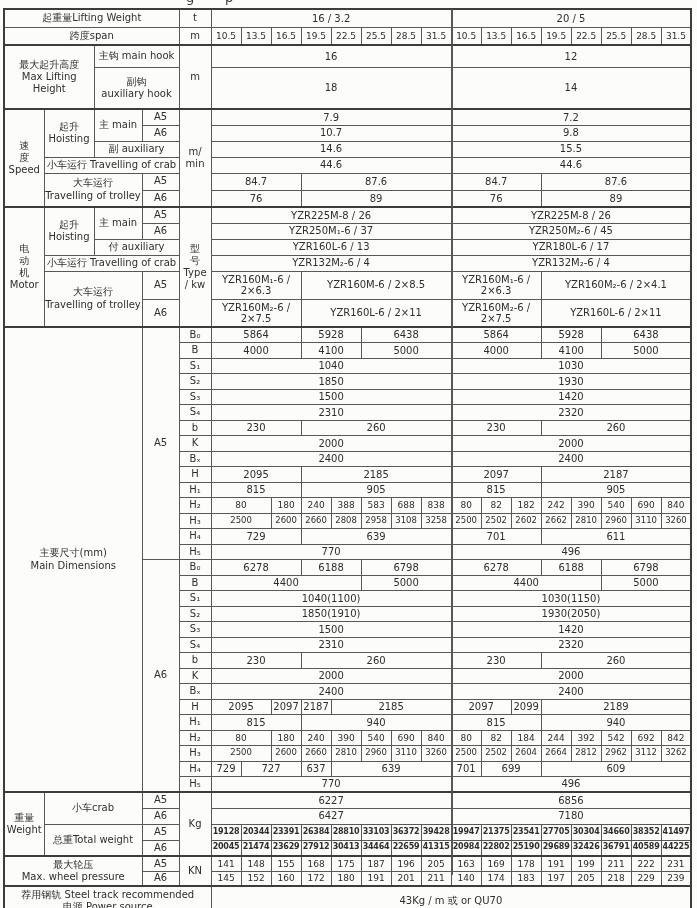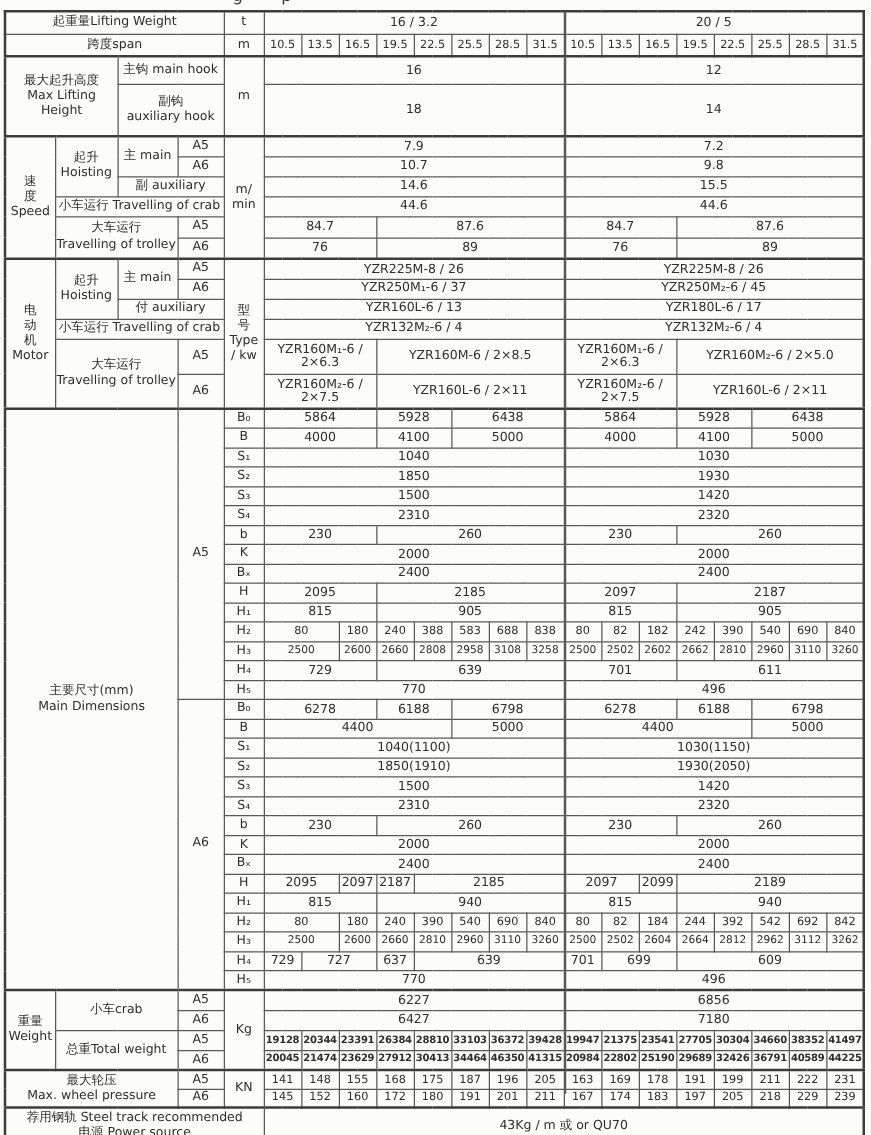--- a/index.html
+++ b/index.html
@@ -205,21 +205,21 @@
         </tr>
         <tr style="height: 28px;">
           <td colspan="2" rowspan="2" class="s">大车运行
 Travelling of trolley</td>
           <td class="h">A5</td>
           <td colspan="6">YZR160M₁-6 /
 2×6.3</td>
           <td colspan="10">YZR160M-6 / 2×8.5</td>
           <td colspan="6">YZR160M₁-6 /
 2×6.3</td>
-          <td colspan="10">YZR160M₂-6 / 2×5.0</td>
+          <td colspan="10">YZR160M₂-6 / 2×4.1</td>
         </tr>
         <tr style="height: 28px;">
           <td class="h">A6</td>
           <td colspan="6">YZR160M₂-6 /
 2×7.5</td>
           <td colspan="10">YZR160L-6 / 2×11</td>
           <td colspan="6">YZR160M₂-6 /
 2×7.5</td>
           <td colspan="10">YZR160L-6 / 2×11</td>
         </tr>
@@ -500,21 +500,21 @@
           <td colspan="2" class="fs8">41497</td>
         </tr>
         <tr style="height: 16px;">
           <td class="h">A6</td>
           <td colspan="2" class="fs8">20045</td>
           <td colspan="2" class="fs8">21474</td>
           <td colspan="2" class="fs8">23629</td>
           <td colspan="2" class="fs8">27912</td>
           <td colspan="2" class="fs8">30413</td>
           <td colspan="2" class="fs8">34464</td>
-          <td colspan="2" class="fs8">46350</td>
+          <td colspan="2" class="fs8">22659</td>
           <td colspan="2" class="fs8">41315</td>
           <td colspan="2" class="fs8">20984</td>
           <td colspan="2" class="fs8">22802</td>
           <td colspan="2" class="fs8">25190</td>
           <td colspan="2" class="fs8">29689</td>
           <td colspan="2" class="fs8">32426</td>
           <td colspan="2" class="fs8">36791</td>
           <td colspan="2" class="fs8">40589</td>
           <td colspan="2" class="fs8">44225</td>
         </tr>
@@ -543,21 +543,21 @@
         <tr style="height: 15px;">
           <td class="h">A6</td>
           <td colspan="2" class="fs9">145</td>
           <td colspan="2" class="fs9">152</td>
           <td colspan="2" class="fs9">160</td>
           <td colspan="2" class="fs9">172</td>
           <td colspan="2" class="fs9">180</td>
           <td colspan="2" class="fs9">191</td>
           <td colspan="2" class="fs9">201</td>
           <td colspan="2" class="fs9">211</td>
-          <td colspan="2" class="fs9">167</td>
+          <td colspan="2" class="fs9">140</td>
           <td colspan="2" class="fs9">174</td>
           <td colspan="2" class="fs9">183</td>
           <td colspan="2" class="fs9">197</td>
           <td colspan="2" class="fs9">205</td>
           <td colspan="2" class="fs9">218</td>
           <td colspan="2" class="fs9">229</td>
           <td colspan="2" class="fs9">239</td>
         </tr>
         <tr class="bt" style="height: 30px;">
           <td colspan="5" class="h">荐用钢轨 Steel track recommended

